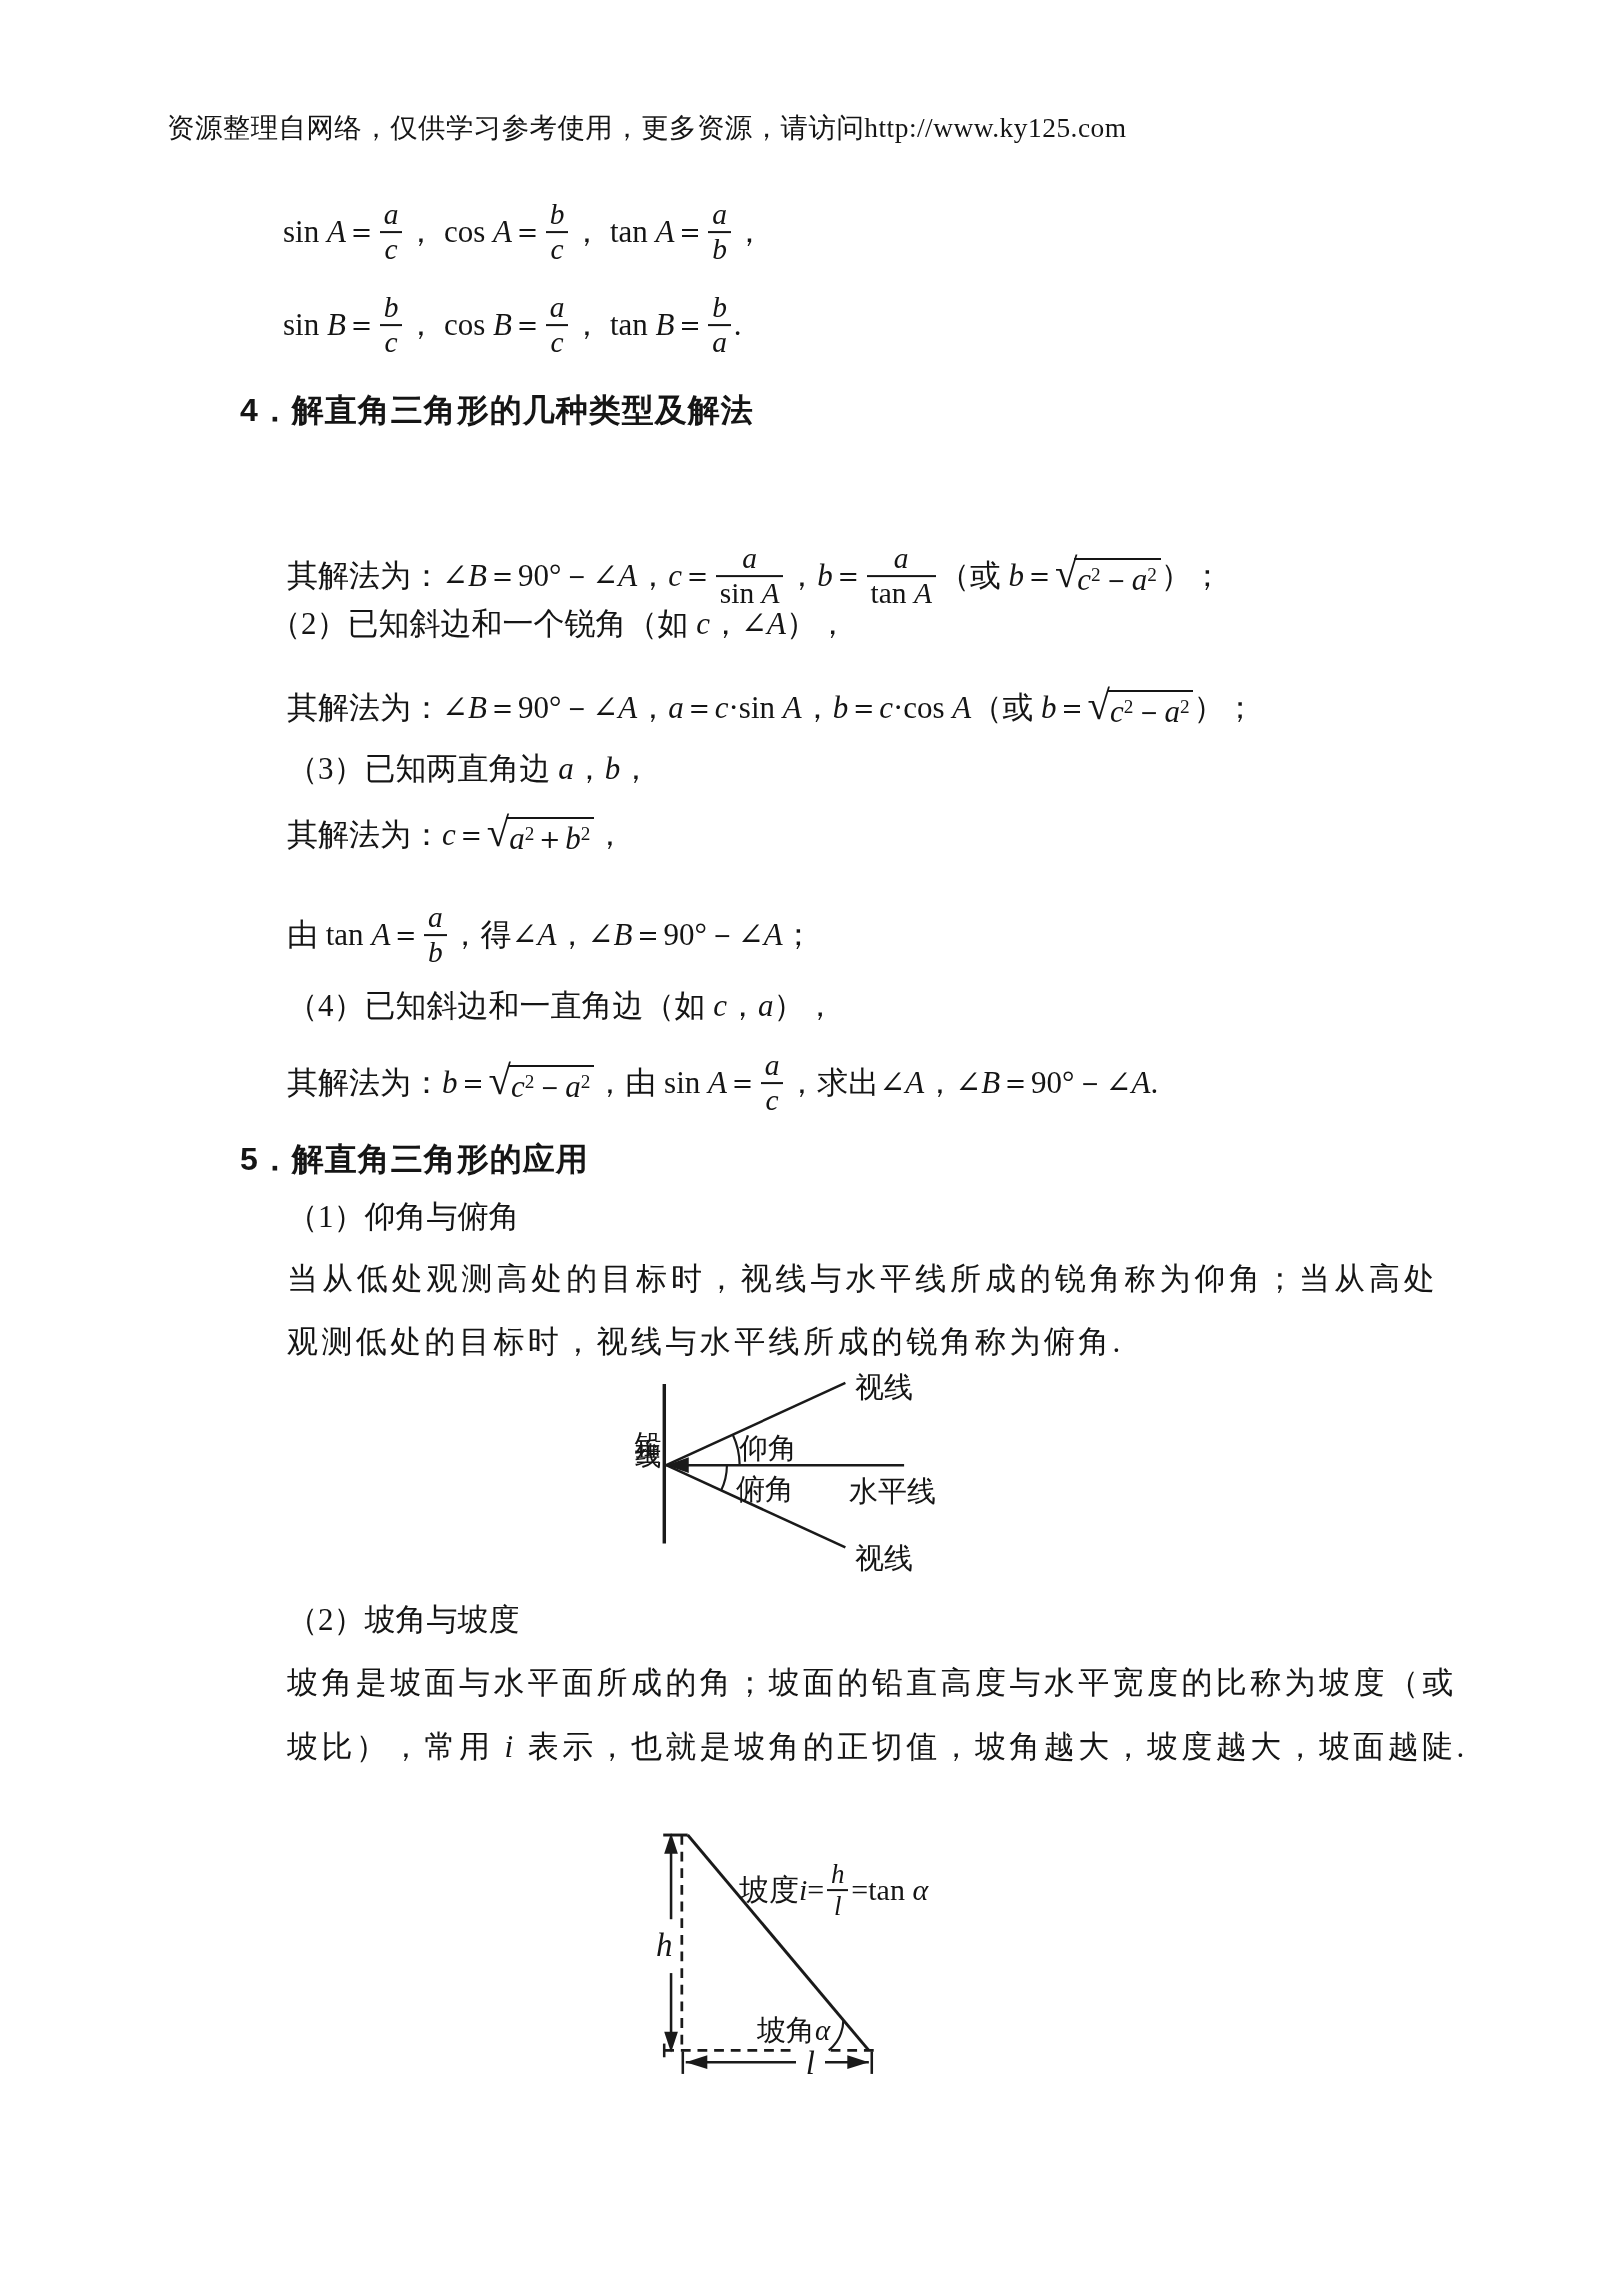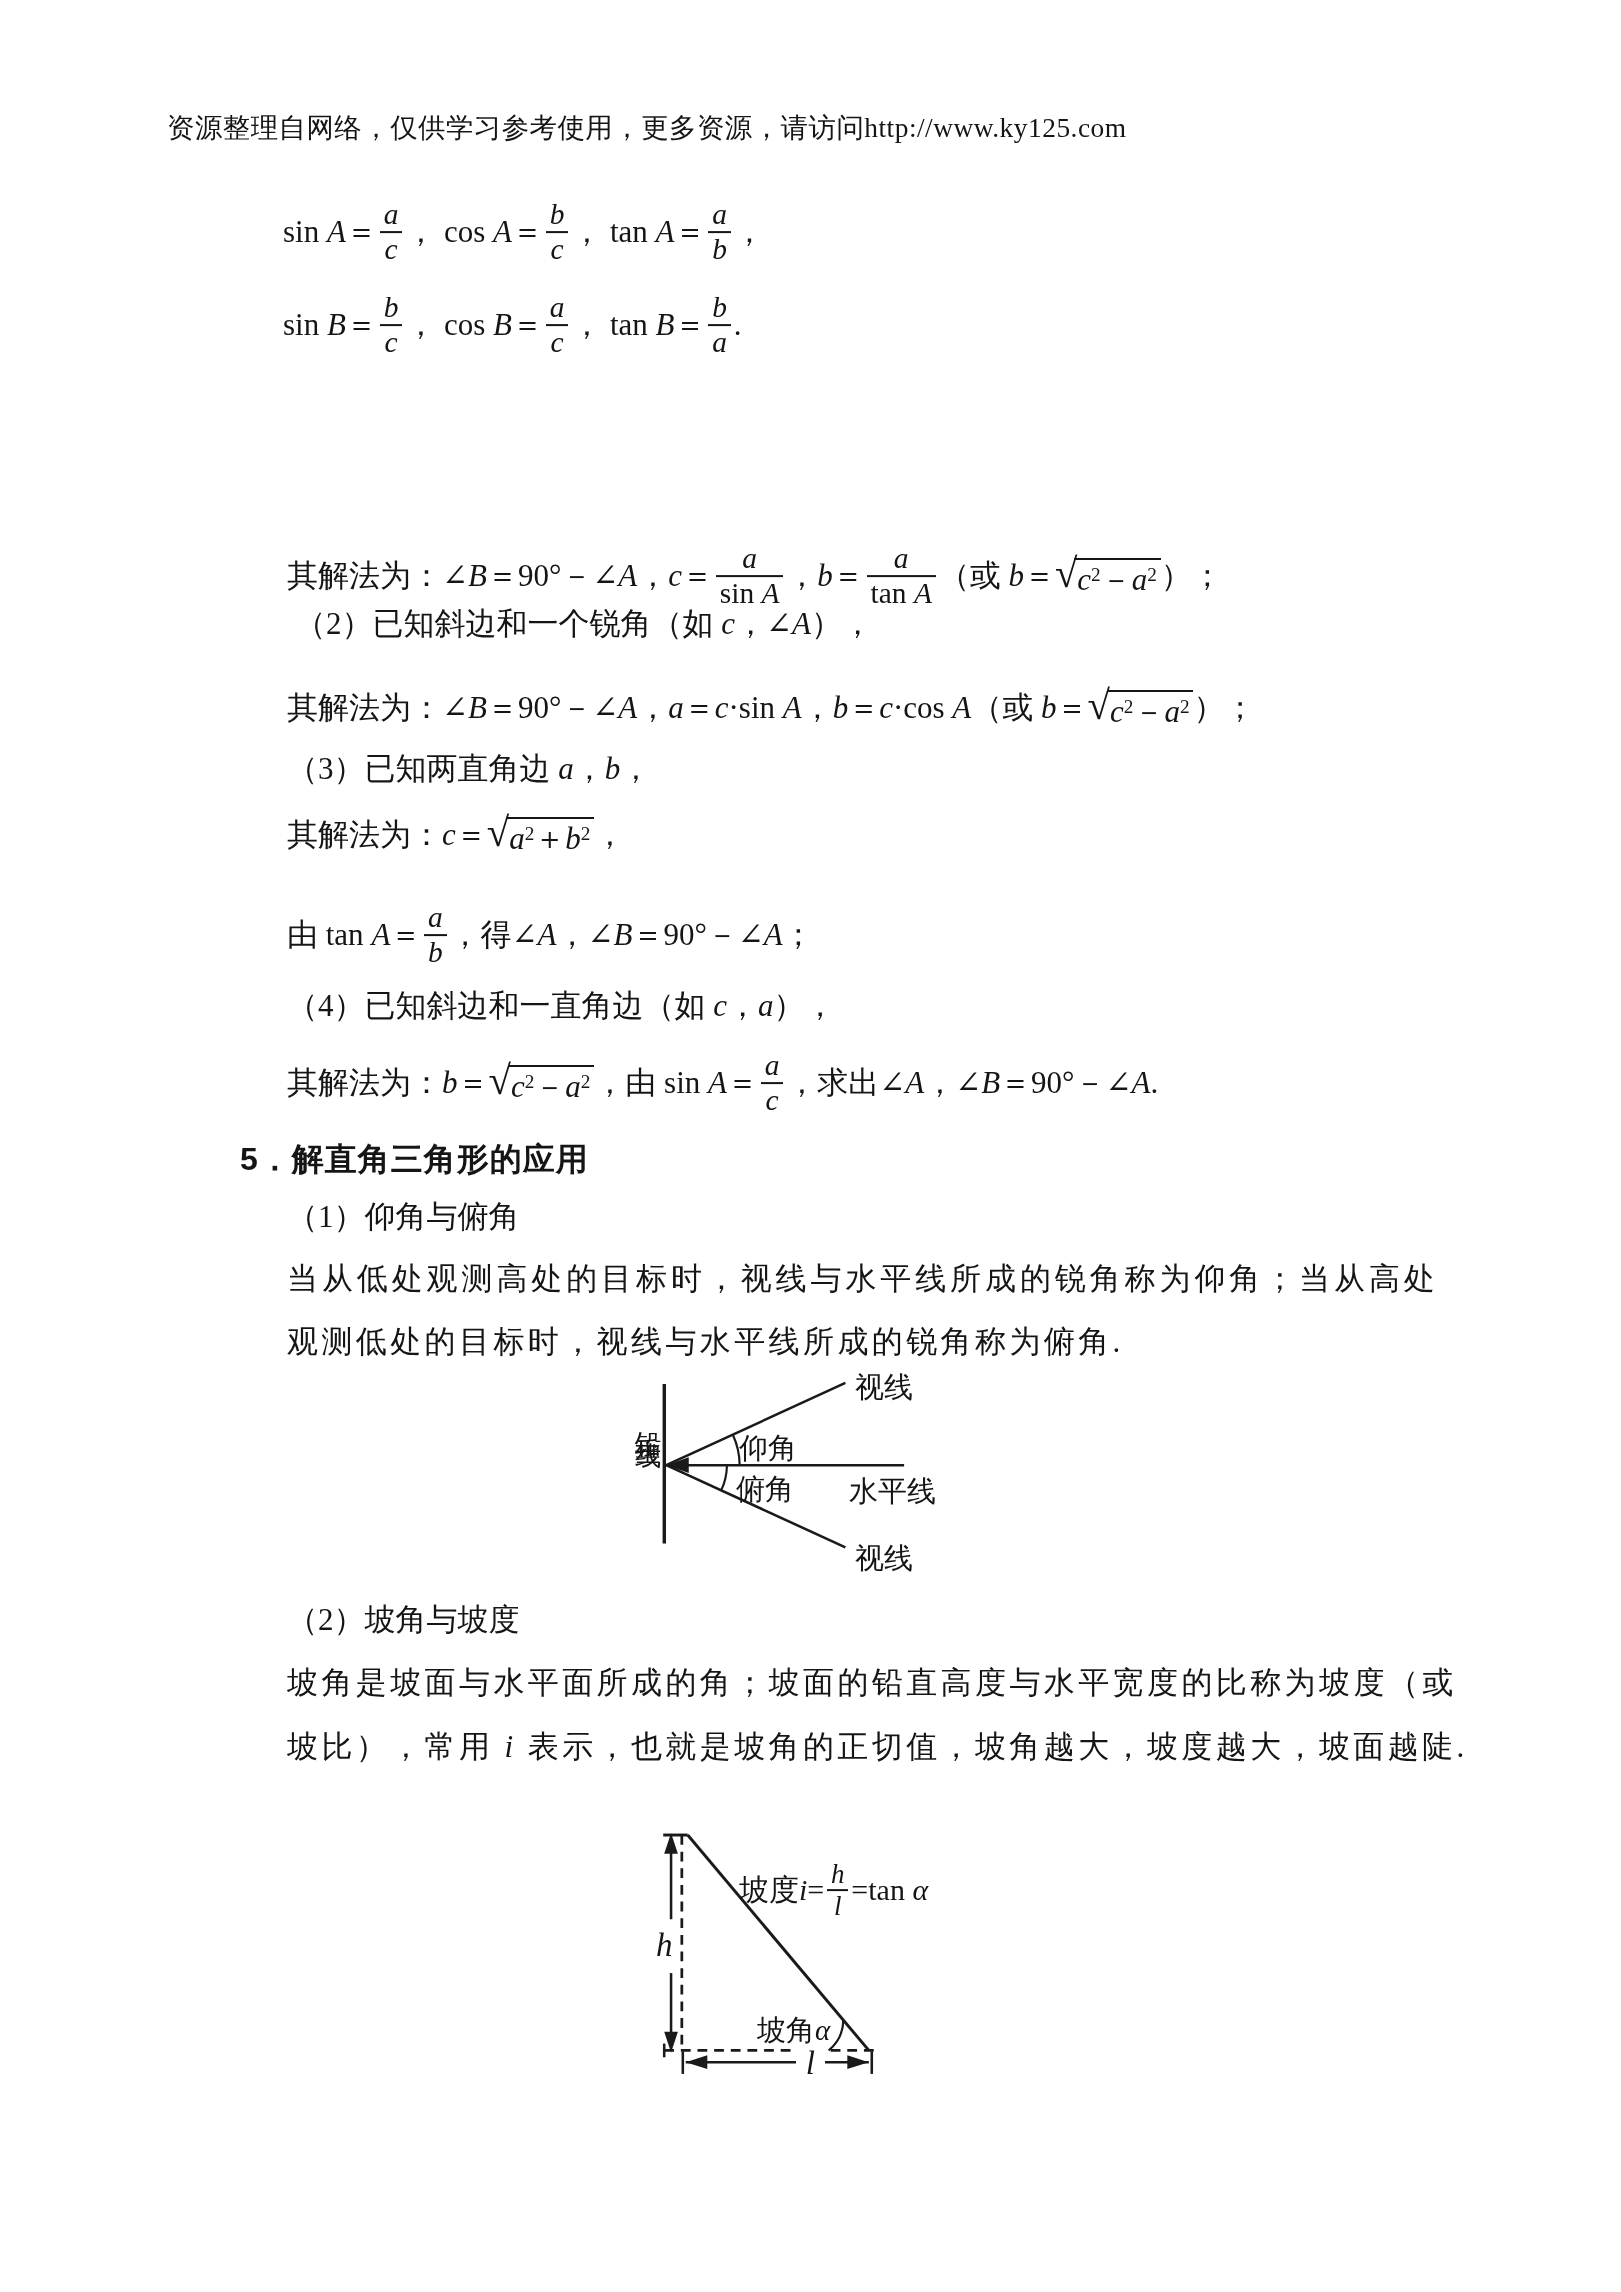--- a/index.html
+++ b/index.html
@@ -37,25 +37,26 @@
 </head>
 <body>
 
 <div class="page">
 
   <div class="hdr">资源整理自网络，仅供学习参考使用，更多资源，请访问http://www.ky125.com</div>
 
   <div class="line" style="left:283px;top:201px"><span class="rm">sin </span><span class="it">A</span><span class="rm">＝</span><span class="frac"><span class="num"><span class="it">a</span></span><span class="den"><span class="it">c</span></span></span><span class="rm">， </span><span class="rm">cos </span><span class="it">A</span><span class="rm">＝</span><span class="frac"><span class="num"><span class="it">b</span></span><span class="den"><span class="it">c</span></span></span><span class="rm">， </span><span class="rm">tan </span><span class="it">A</span><span class="rm">＝</span><span class="frac"><span class="num"><span class="it">a</span></span><span class="den"><span class="it">b</span></span></span><span class="rm">，</span></div>
   <div class="line" style="left:283px;top:294px"><span class="rm">sin </span><span class="it">B</span><span class="rm">＝</span><span class="frac"><span class="num"><span class="it">b</span></span><span class="den"><span class="it">c</span></span></span><span class="rm">， </span><span class="rm">cos </span><span class="it">B</span><span class="rm">＝</span><span class="frac"><span class="num"><span class="it">a</span></span><span class="den"><span class="it">c</span></span></span><span class="rm">， </span><span class="rm">tan </span><span class="it">B</span><span class="rm">＝</span><span class="frac"><span class="num"><span class="it">b</span></span><span class="den"><span class="it">a</span></span></span><span class="rm">.</span></div>
 
+  <div class="line h4" style="left:240px;top:390px">4．解直角三角形的几种类型及解法</div>
   <div class="line" style="left:287px;top:545px"><span class="rm">其解法为：∠</span><span class="it">B</span><span class="rm">＝90°－∠</span><span class="it">A</span><span class="rm">，</span><span class="it">c</span><span class="rm">＝</span><span class="frac"><span class="num"><span class="it">a</span></span><span class="den"><span class="rm">sin </span><span class="it">A</span></span></span><span class="rm">，</span><span class="it">b</span><span class="rm">＝</span><span class="frac"><span class="num"><span class="it">a</span></span><span class="den"><span class="rm">tan </span><span class="it">A</span></span></span><span class="rm">（或 </span><span class="it">b</span><span class="rm">＝</span><span class="sqrt">
         <span class="rad">√</span>
         <span class="vinc"><span class="it">c</span><sup class="sp">2</sup><span class="rm">－</span><span class="it">a</span><sup class="sp">2</sup></span>
       </span><span class="rm">）；</span></div>
-  <div class="line" style="left:295px;top:604px"><span class="rm">（2）已知斜边和一个锐角（如 </span><span class="it">c</span><span class="rm">，∠</span><span class="it">A</span><span class="rm">），</span></div>
+  <div class="line" style="left:270px;top:604px"><span class="rm">（2）已知斜边和一个锐角（如 </span><span class="it">c</span><span class="rm">，∠</span><span class="it">A</span><span class="rm">），</span></div>
   <div class="line" style="left:287px;top:688px"><span class="rm">其解法为：∠</span><span class="it">B</span><span class="rm">＝90°－∠</span><span class="it">A</span><span class="rm">，</span><span class="it">a</span><span class="rm">＝</span><span class="it">c</span><span class="rm">·sin </span><span class="it">A</span><span class="rm">，</span><span class="it">b</span><span class="rm">＝</span><span class="it">c</span><span class="rm">·cos </span><span class="it">A</span><span class="rm">（或 </span><span class="it">b</span><span class="rm">＝</span><span class="sqrt">
         <span class="rad">√</span>
         <span class="vinc"><span class="it">c</span><sup class="sp">2</sup><span class="rm">－</span><span class="it">a</span><sup class="sp">2</sup></span>
       </span><span class="rm">）；</span></div>
   <div class="line" style="left:287px;top:749px"><span class="rm">（3）已知两直角边 </span><span class="it">a</span><span class="rm">，</span><span class="it">b</span><span class="rm">，</span></div>
   <div class="line" style="left:287px;top:815px"><span class="rm">其解法为：</span><span class="it">c</span><span class="rm">＝</span><span class="sqrt">
         <span class="rad">√</span>
         <span class="vinc"><span class="it">a</span><sup class="sp">2</sup><span class="rm">＋</span><span class="it">b</span><sup class="sp">2</sup></span>
       </span><span class="rm">，</span></div>
   <div class="line" style="left:287px;top:904px"><span class="rm">由 tan </span><span class="it">A</span><span class="rm">＝</span><span class="frac"><span class="num"><span class="it">a</span></span><span class="den"><span class="it">b</span></span></span><span class="rm">，得∠</span><span class="it">A</span><span class="rm">，∠</span><span class="it">B</span><span class="rm">＝90°－∠</span><span class="it">A</span><span class="rm">；</span></div>

